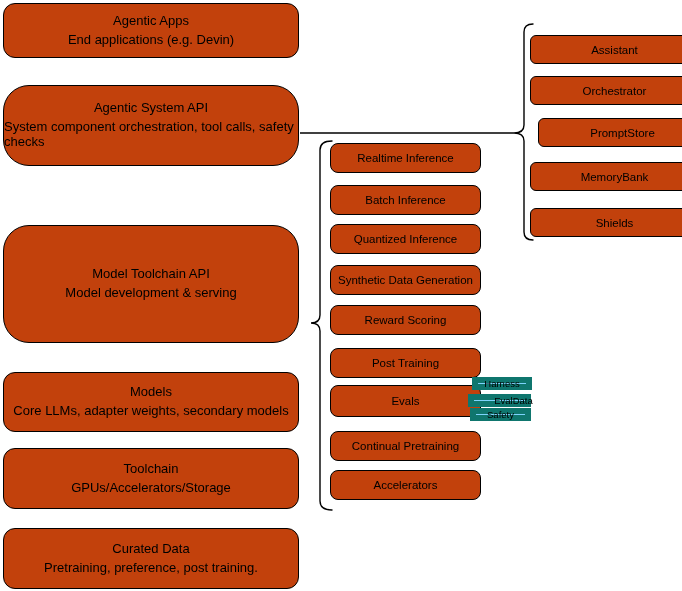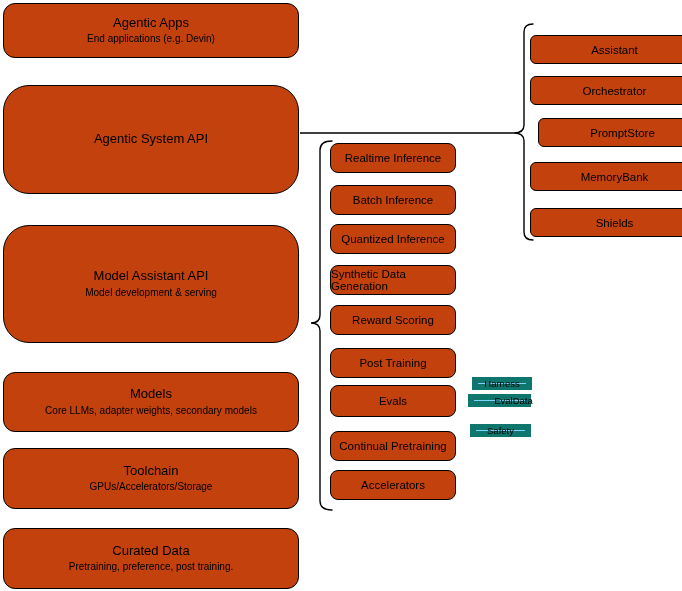--- a/index.html
+++ b/index.html
@@ -30,26 +30,26 @@
     left: 3px;
     width: 296px;
     flex-direction: column;
     gap: 3px;
   }
   .stack-node .title {
     font-size: 13px;
     line-height: 1.15;
   }
   .stack-node .subtitle {
-    font-size: 10px;
+    font-size: 13px;
     line-height: 1.2;
   }
   .mid-node {
     left: 330px;
-    width: 126px;
+    width: 151px;
     height: 30px;
     border-radius: 8px;
     font-size: 11.5px;
   }
   .right-node {
     left: 530px;
     width: 169px;
     height: 29px;
     border-radius: 6px;
     font-size: 11.5px;
@@ -76,25 +76,26 @@
 </style>
 </head>
 <body>
 
 <div class="canvas">
 
   <div class="node stack-node" style="top:3px;height:55px;border-radius:12px;">
     <div class="title">Agentic Apps</div>
     <div class="subtitle">End applications (e.g. Devin)</div>
   </div>
-  <div class="node stack-node" style="top:85px;height:109px;border-radius:26px;">
+  <div class="node stack-node" style="top:85px;height:81px;border-radius:26px;">
     <div class="title">Agentic System API</div>
+    <div class="subtitle">System component orchestration, tool calls, safety checks</div>
   </div>
   <div class="node stack-node" style="top:225px;height:118px;border-radius:26px;">
-    <div class="title">Model Assistant API</div>
+    <div class="title">Model Toolchain API</div>
     <div class="subtitle">Model development &amp; serving</div>
   </div>
   <div class="node stack-node" style="top:372px;height:60px;border-radius:12px;">
     <div class="title">Models</div>
     <div class="subtitle">Core LLMs, adapter weights, secondary models</div>
   </div>
   <div class="node stack-node" style="top:448px;height:61px;border-radius:12px;">
     <div class="title">Toolchain</div>
     <div class="subtitle">GPUs/Accelerators/Storage</div>
   </div>
@@ -108,21 +109,21 @@
   <div class="node mid-node" style="top:224px;">Quantized Inference</div>
   <div class="node mid-node" style="top:265px;">Synthetic Data Generation</div>
   <div class="node mid-node" style="top:305px;">Reward Scoring</div>
   <div class="node mid-node" style="top:348px;">Post Training</div>
   <div class="node mid-node" style="top:385px;height:32px;">Evals</div>
   <div class="node mid-node" style="top:431px;">Continual Pretraining</div>
   <div class="node mid-node" style="top:470px;">Accelerators</div>
 
   <div class="pill" style="left:472px;top:377px;width:60px;height:13px;">Harness</div>
   <div class="pill" style="left:468px;top:394px;width:63px;height:13px;padding-left:28px;">EvalData</div>
-  <div class="pill" style="left:470px;top:424px;width:61px;height:13px;">Safety</div>
+  <div class="pill" style="left:470px;top:408px;width:61px;height:13px;">Safety</div>
 
   <div class="node right-node" style="top:35px;">Assistant</div>
   <div class="node right-node" style="top:76px;">Orchestrator</div>
   <div class="node right-node" style="top:118px;margin-left:8px;">PromptStore</div>
   <div class="node right-node" style="top:162px;">MemoryBank</div>
   <div class="node right-node" style="top:208px;">Shields</div>
 
   <svg class="overlay" width="682" height="591" viewBox="0 0 682 591">
     <path d="M300 133 L514 133" stroke="#000000" stroke-width="1.6" fill="none"></path>
     <path d="M533 24 Q524 24 524 32 L524 125 Q524 133 514 133 Q524 133 524 141 L524 232 Q524 240 533 240" stroke="#000000" stroke-width="1.4" fill="none" stroke-linecap="round"></path>

